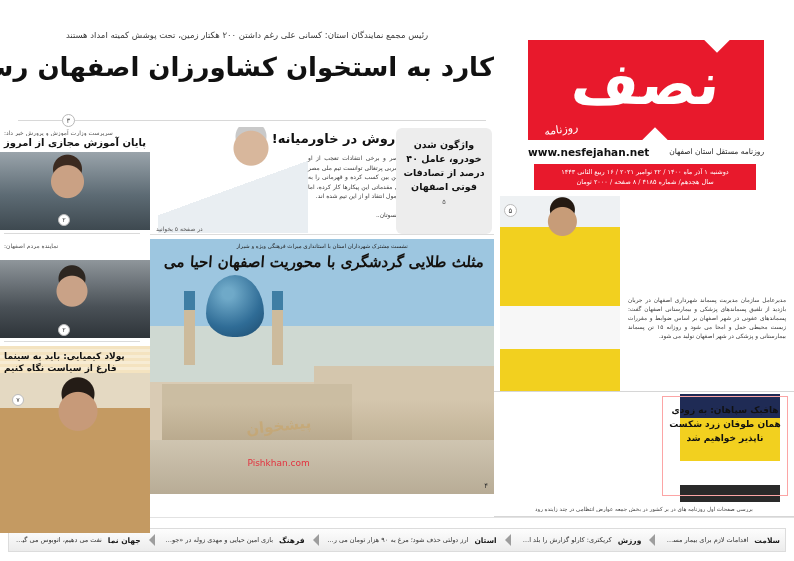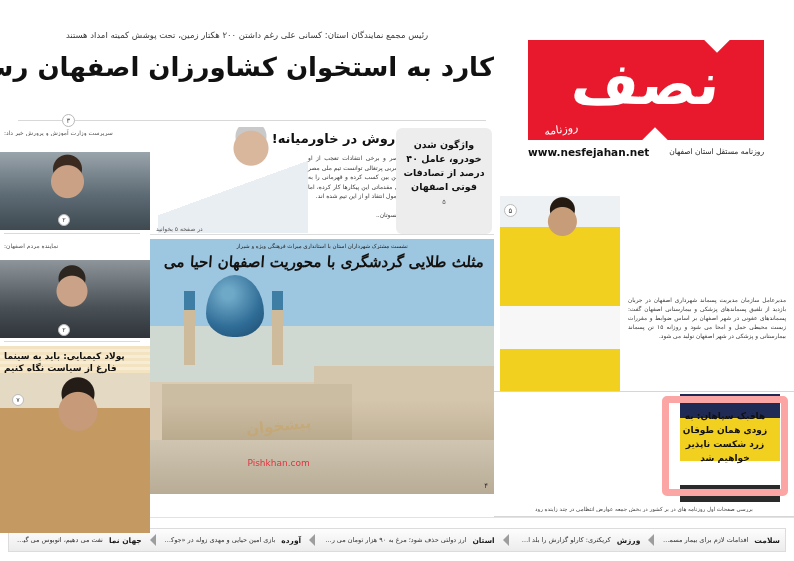--- a/index.html
+++ b/index.html
@@ -446,22 +446,22 @@
   }
   .r-sport {
     position: relative;
     height: 112px;
     overflow: hidden;
   }
   .r-sport-card {
     position: absolute;
     right: 6px; top: 4px;
     width: 126px; height: 100px;
-    border: 7px solid #fca5a5;
-    border-radius: 5px;
+    border: 1px solid #fca5a5;
+    border-radius: 0;
     padding: 6px 6px 0;
     text-align: center;
     z-index: 3;
     background: transparent;
   }
   .r-sport-card .ttl {
     font-size: 9px;
     font-weight: bold;
     line-height: 14px;
     color: #111;
@@ -593,28 +593,33 @@
     <div class="logo-box">
       <div class="logo-diamond-tr"></div>
       <div class="logo-diamond-bl"></div>
       <div class="logo-word">نصف جهان</div>
       <div class="logo-sub">روزنامه</div>
     </div>
     <div class="masthead-line">
       <div class="site-url">www.nesfejahan.net</div>
       <div class="masthead-tag">روزنامه مستقل استان اصفهان</div>
     </div>
+    <div class="date-bar">
+      <div class="l1">دوشنبه ۱ آذر ماه ۱۴۰۰ / ۲۲ نوامبر ۲۰۲۱ / ۱۶ ربیع الثانی ۱۴۴۳</div>
+      <div class="l2">سال هجدهم/ شماره ۴۱۸۵ / ۸ صفحه / ۲۰۰۰ تومان</div>
+    </div>
   </div>
 
   <div class="left-col">
 
     <div class="teaser t1">
       <div class="t-photo ph-man1"></div>
       <div class="t-over">
         <div class="t-eyebrow">سرپرست وزارت آموزش و پرورش خبر داد:</div>
+        <div class="t-title">پایان آموزش مجازی از امروز</div>
       </div>
       <div class="t-circ" style="left:58px; bottom:4px;">۲</div>
     </div>
     <div class="t-sep"></div>
 
     <div class="teaser t2">
       <div class="t-photo ph-man2"></div>
       <div class="t-over">
         <div class="t-eyebrow">نماینده مردم اصفهان:</div>
       </div>
@@ -707,21 +712,21 @@
       </div>
       <div class="tk-arrow"></div>
 
       <div class="tk-item">
         <span class="tk-cat">استان</span>
         <span class="tk-txt">ارز دولتی حذف شود؛ مرغ به ۹۰ هزار تومان می رسد</span>
       </div>
       <div class="tk-arrow"></div>
 
       <div class="tk-item">
-        <span class="tk-cat">آورده</span>
+        <span class="tk-cat">فرهنگ</span>
         <span class="tk-txt">بازی امین حیایی و مهدی زوله در «جوکر»</span>
       </div>
       <div class="tk-arrow"></div>
 
       <div class="tk-item">
         <span class="tk-cat">جهان نما</span>
         <span class="tk-txt">نفت می دهیم، اتوبوس می گیریم</span>
       </div>
 
     </div>

